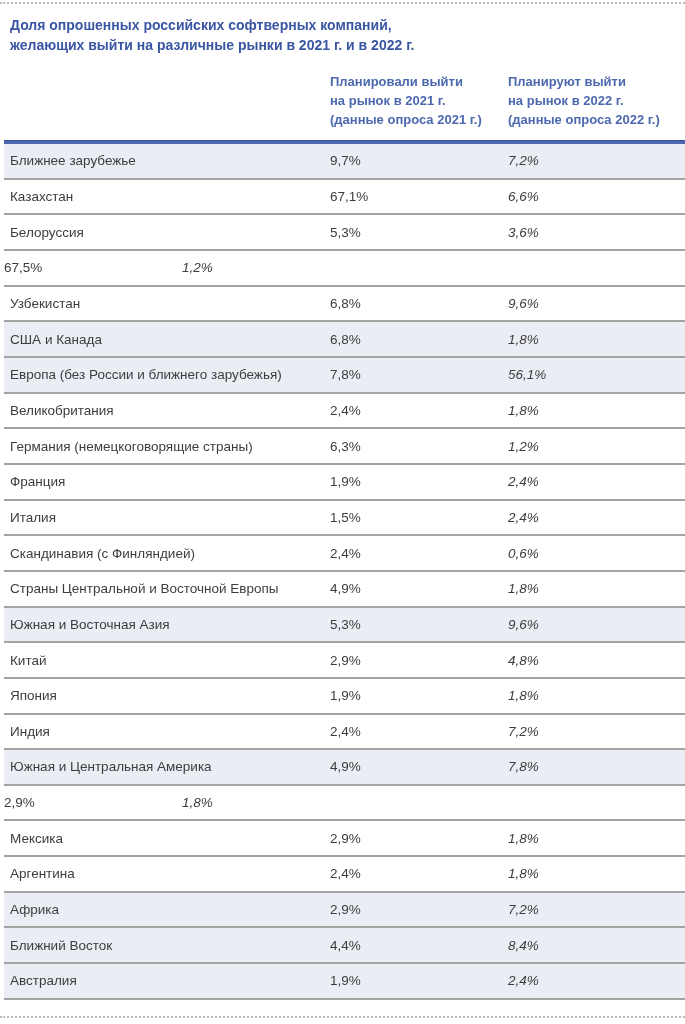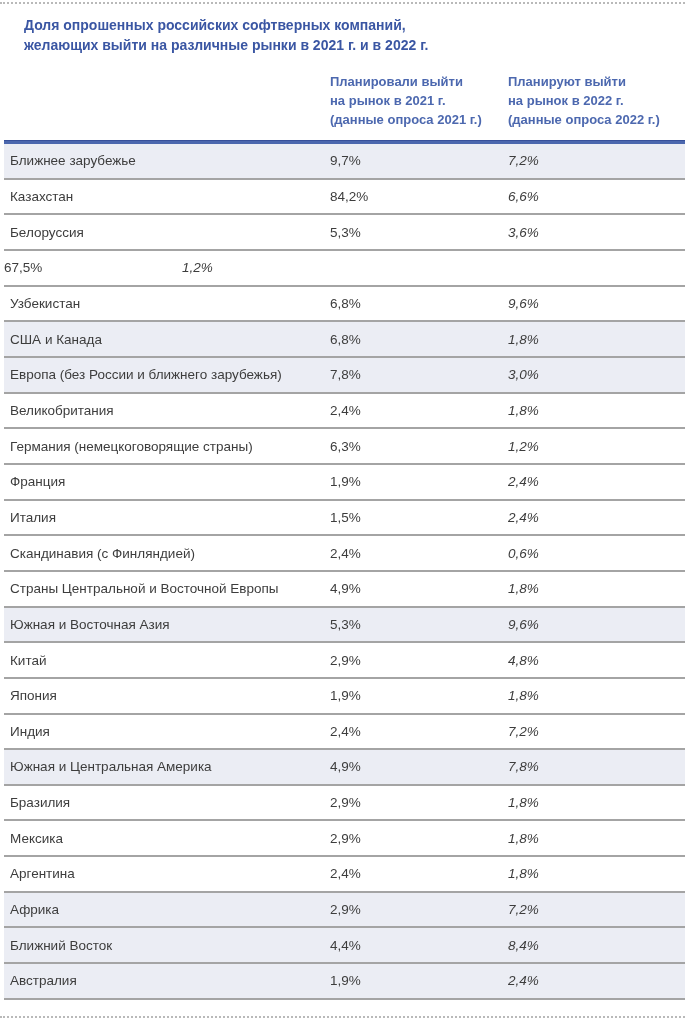--- a/index.html
+++ b/index.html
@@ -4,21 +4,21 @@
 <style>
   html,body{margin:0;padding:0;background:#ffffff;}
   .page{
     position:relative;width:685px;height:1024px;background:#ffffff;
     font-family:"Liberation Sans",sans-serif;overflow:hidden;
   }
   .dotted{position:absolute;left:0;right:0;border-top:2px dotted #b9b9b9;height:0;}
   .dotted-top{top:2px;}
   .dotted-bottom{top:1016px;}
   .page-title{
-    position:absolute;left:24px;top:16px;
+    position:absolute;left:10px;top:16px;
     font-size:14px;line-height:19.5px;font-weight:bold;
     color:var(--title-color,#3a56a3);
   }
   .col-header{
     position:absolute;top:72px;width:178px;
     font-size:13px;line-height:19px;font-weight:bold;
     color:var(--header-color,#4c68af);
   }
   .col-header.c2021{left:330px;}
   .col-header.c2022{left:508px;}
@@ -68,21 +68,21 @@
   <div class="header-bar"></div>
 
   <div class="table-body">
       <div class="row shaded">
         <div class="cell market">Ближнее зарубежье</div>
         <div class="cell v2021">9,7%</div>
         <div class="cell v2022">7,2%</div>
       </div>
       <div class="row">
         <div class="cell market">Казахстан</div>
-        <div class="cell v2021">84,2%</div>
+        <div class="cell v2021">67,1%</div>
         <div class="cell v2022">6,6%</div>
       </div>
       <div class="row">
         <div class="cell market">Белоруссия</div>
         <div class="cell v2021">5,3%</div>
         <div class="cell v2022">3,6%</div>
       </div>
       <div class="row">
         <div class="cell v2021">67,5%</div>
         <div class="cell v2022">1,2%</div>
@@ -93,21 +93,21 @@
         <div class="cell v2022">9,6%</div>
       </div>
       <div class="row shaded">
         <div class="cell market">США и Канада</div>
         <div class="cell v2021">6,8%</div>
         <div class="cell v2022">1,8%</div>
       </div>
       <div class="row shaded">
         <div class="cell market">Европа (без России и ближнего зарубежья)</div>
         <div class="cell v2021">7,8%</div>
-        <div class="cell v2022">3,0%</div>
+        <div class="cell v2022">56,1%</div>
       </div>
       <div class="row">
         <div class="cell market">Великобритания</div>
         <div class="cell v2021">2,4%</div>
         <div class="cell v2022">1,8%</div>
       </div>
       <div class="row">
         <div class="cell market">Германия (немецкоговорящие страны)</div>
         <div class="cell v2021">6,3%</div>
         <div class="cell v2022">1,2%</div>
@@ -151,21 +151,20 @@
         <div class="cell market">Индия</div>
         <div class="cell v2021">2,4%</div>
         <div class="cell v2022">7,2%</div>
       </div>
       <div class="row shaded">
         <div class="cell market">Южная и Центральная Америка</div>
         <div class="cell v2021">4,9%</div>
         <div class="cell v2022">7,8%</div>
       </div>
       <div class="row">
-        <div class="cell market">Бразилия</div>
         <div class="cell v2021">2,9%</div>
         <div class="cell v2022">1,8%</div>
       </div>
       <div class="row">
         <div class="cell market">Мексика</div>
         <div class="cell v2021">2,9%</div>
         <div class="cell v2022">1,8%</div>
       </div>
       <div class="row">
         <div class="cell market">Аргентина</div>

